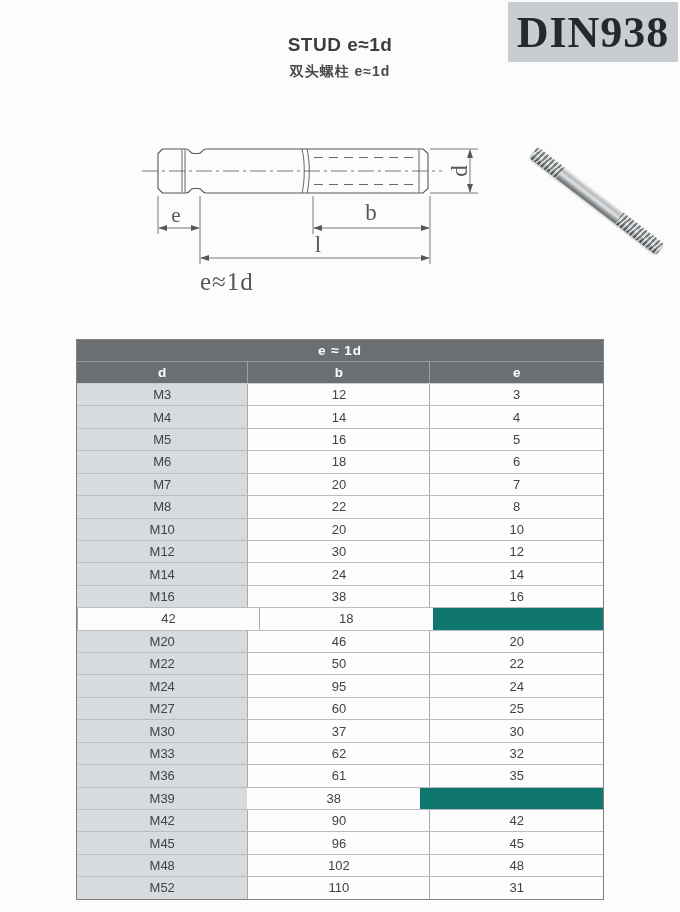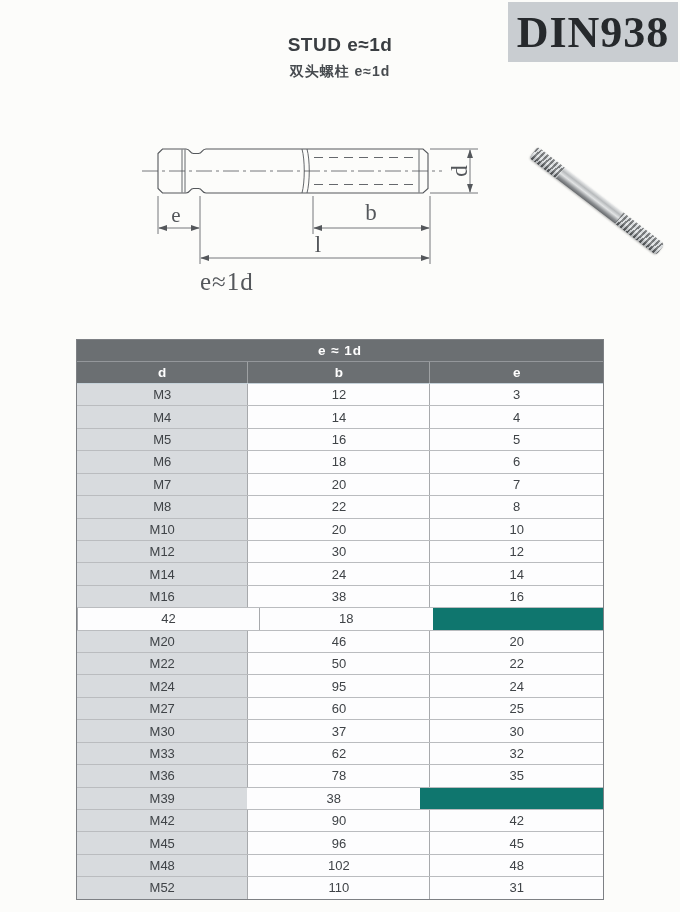--- a/index.html
+++ b/index.html
@@ -226,21 +226,21 @@
           <div class="t-cell c1">37</div>
           <div class="t-cell c2">30</div>
         </div>
         <div class="t-row">
           <div class="t-cell c0">M33</div>
           <div class="t-cell c1">62</div>
           <div class="t-cell c2">32</div>
         </div>
         <div class="t-row">
           <div class="t-cell c0">M36</div>
-          <div class="t-cell c1">78</div>
+          <div class="t-cell c1">61</div>
           <div class="t-cell c2">35</div>
         </div>
         <div class="t-row">
           <div class="t-cell c0">M39</div>
           <div class="t-cell c2">38</div>
         </div>
         <div class="t-row">
           <div class="t-cell c0">M42</div>
           <div class="t-cell c1">90</div>
           <div class="t-cell c2">42</div>

